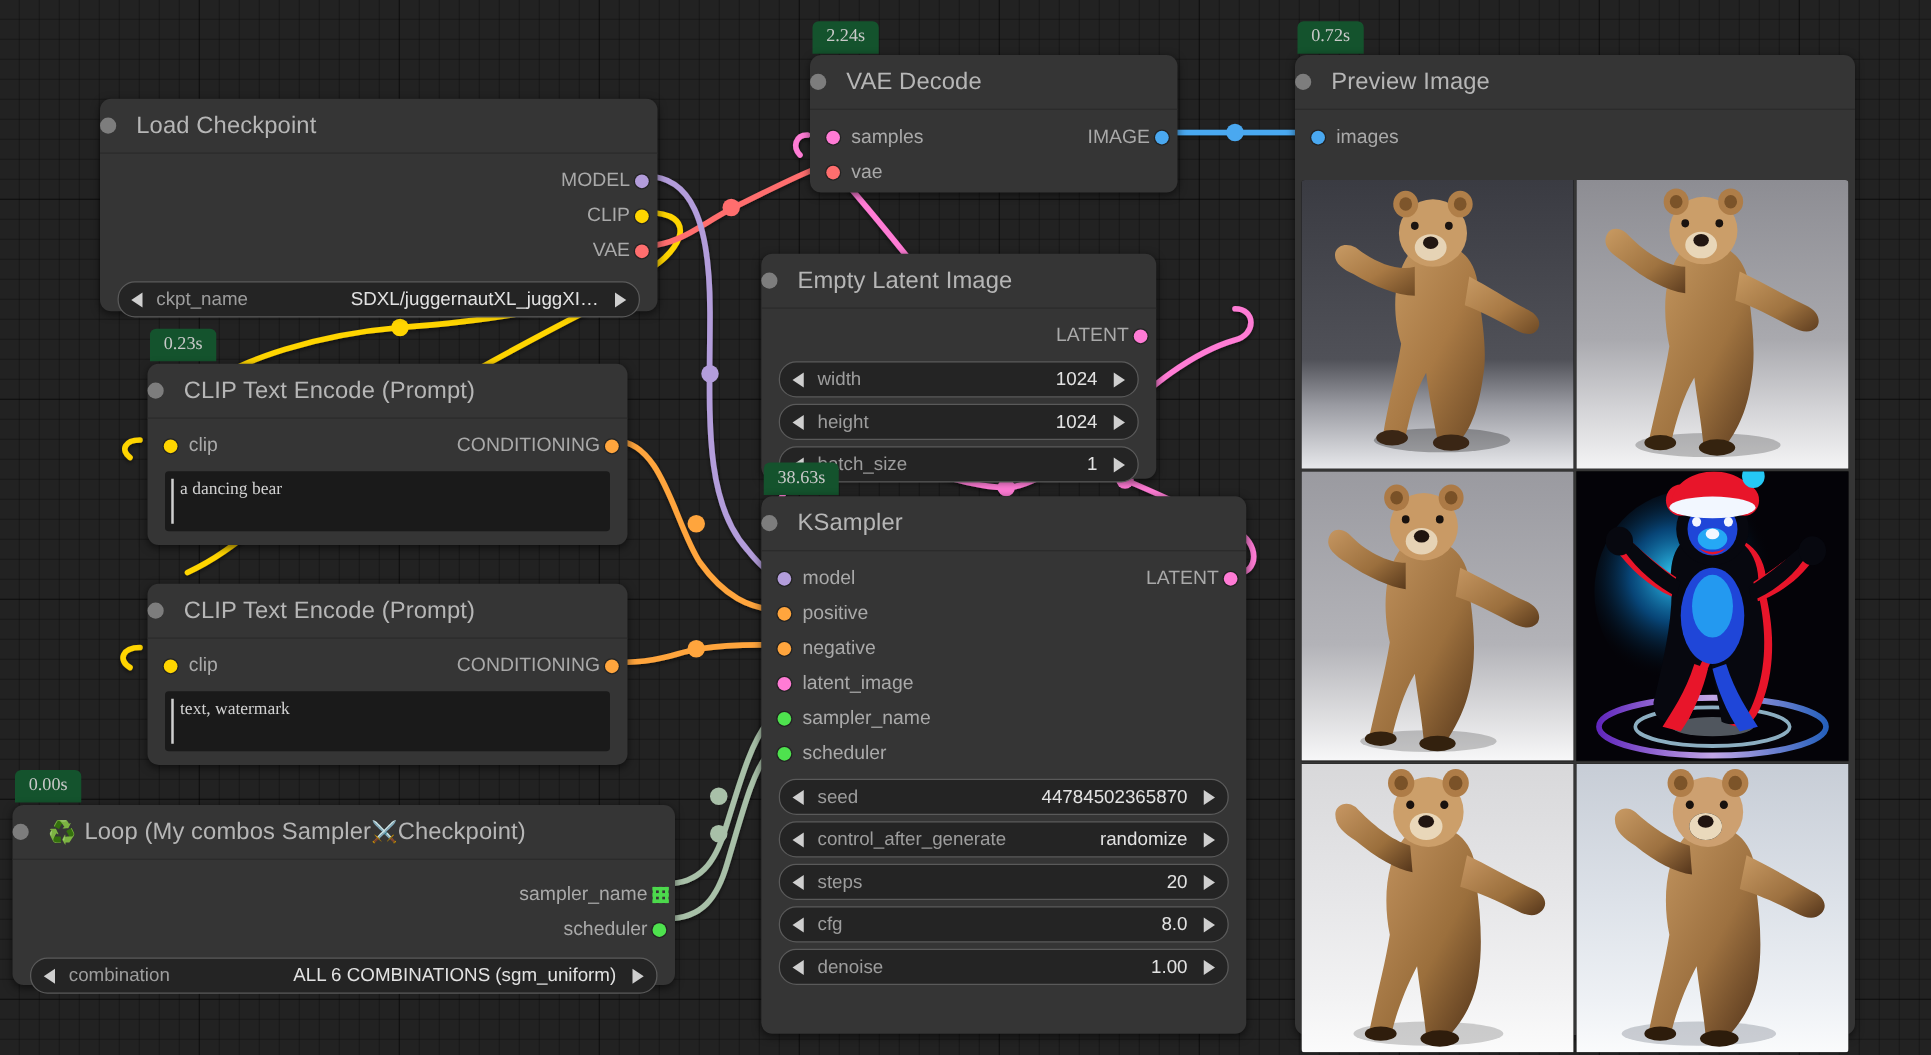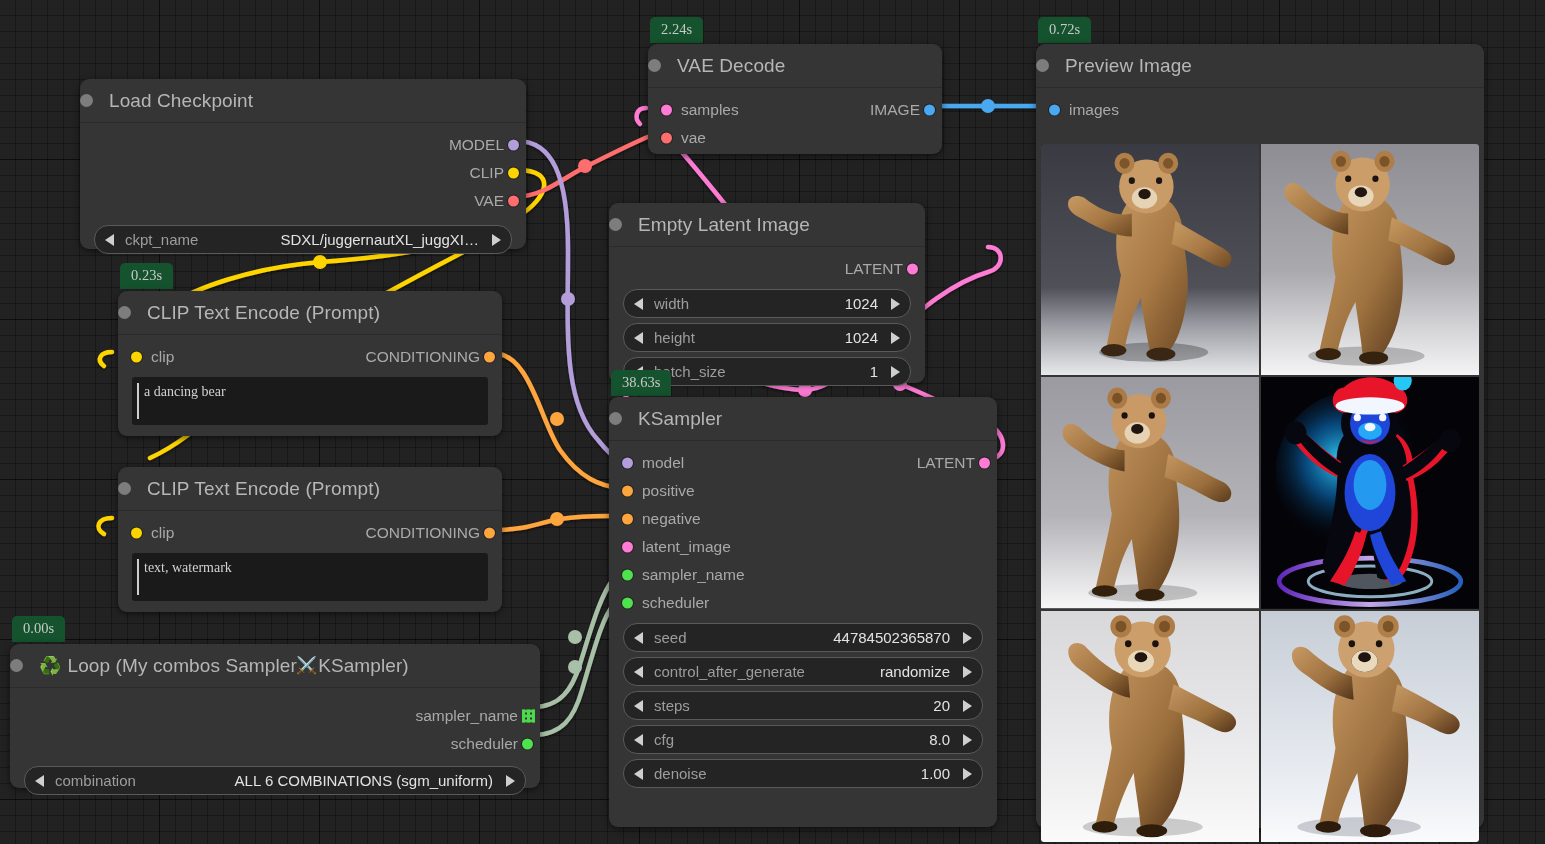--- a/index.html
+++ b/index.html
@@ -243,21 +243,21 @@
   </div>
 </div>
 
 <div class="badge" style="left:12px;top:616px;">0.00s</div>
 <div class="node" style="left:10px;top:644px;width:530px;height:144px;">
   <div class="node-title">
     <span class="node-dot"></span>
     <span class="recycle">♻️</span>
     <span>Loop (My combos Sampler</span>
     <span class="swords">⚔️</span>
-    <span>KSampler)</span>
+    <span>Checkpoint)</span>
   </div>
   <div class="node-body">
     <div class="port-row" style="margin-top:6px;">
       <span class="out-label">sampler_name</span>
       <span class="grid-dot"></span>
     </div>
     <div class="port-row">
       <span class="out-label">scheduler</span>
       <span class="dot out" style="background:#4ee24e"></span>
     </div>

